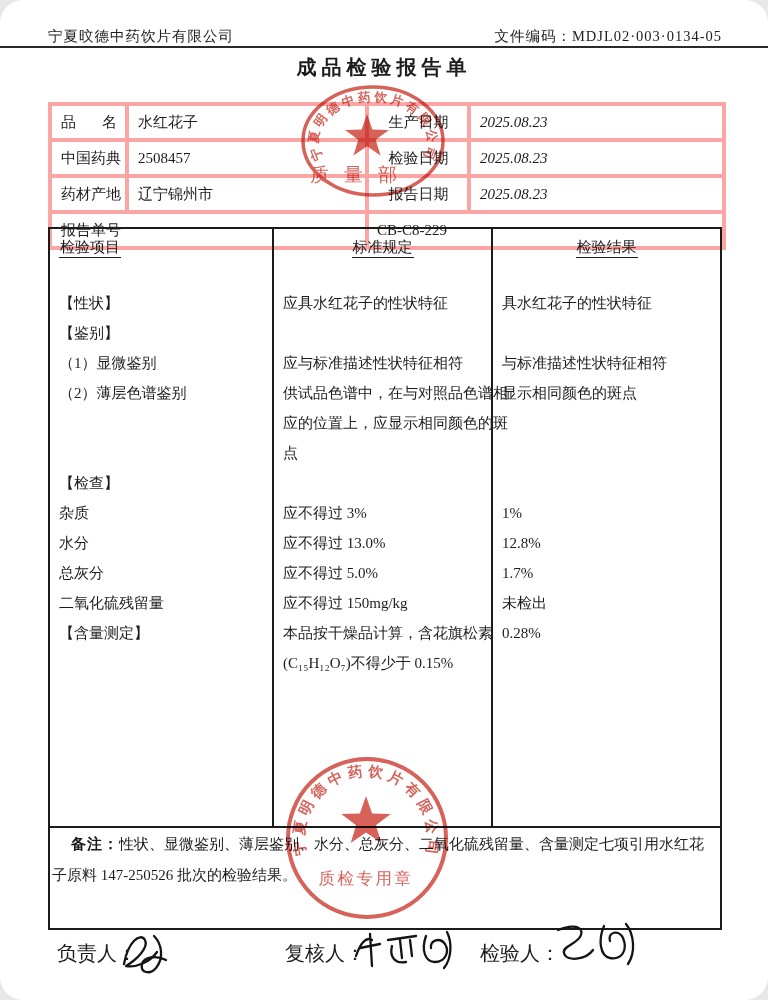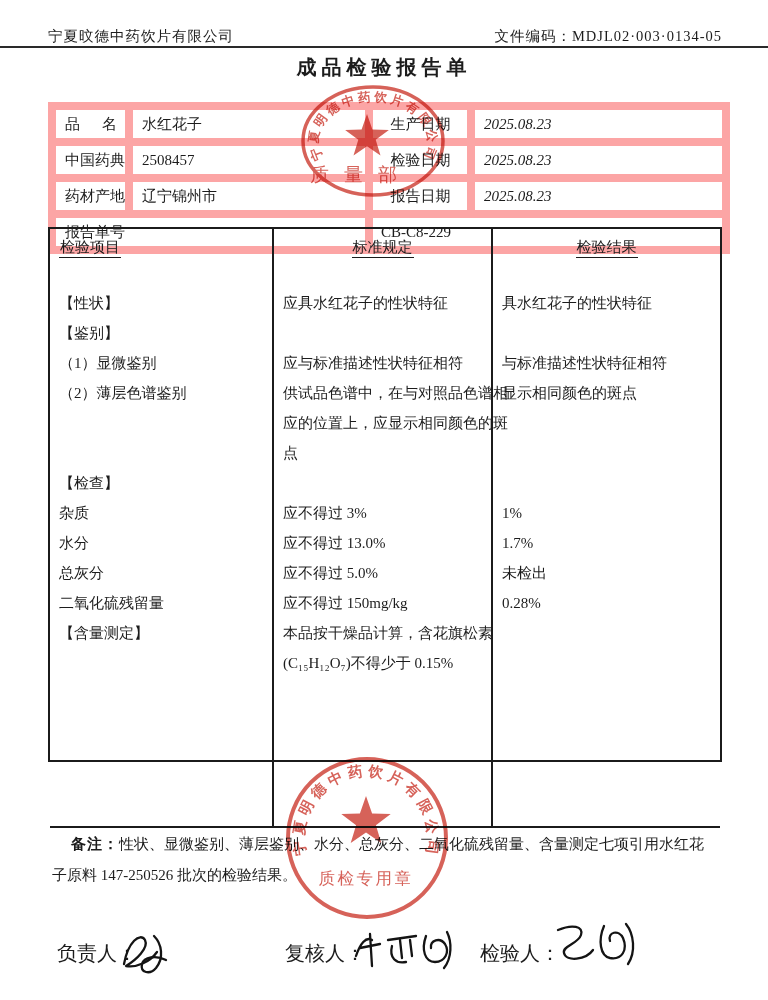--- a/index.html
+++ b/index.html
@@ -2,37 +2,38 @@
 <html><head>
 <meta charset="utf-8">
 <style>
   * { margin:0; padding:0; box-sizing:border-box; }
   html,body { background:#e8e8e8; }
   .page {
     position:relative; width:768px; height:1000px; margin:0 auto;
     background:#ffffff; overflow:hidden;
     font-family:"Liberation Serif","DejaVu Serif",serif;
     color:#1c1c1c;
+    border-radius:23px;
   }
   
   .hdr { position:absolute; left:48px; top:27px; width:674px;
          display:flex; justify-content:space-between; font-size:14.5px; letter-spacing:1px; }
   .hdr-rule { position:absolute; left:0; top:46px; width:768px; height:2px; background:#2a2a2a; }
   .doc-title { position:absolute; left:0; top:54px; width:768px; text-align:center;
                font-size:20px; font-weight:bold; letter-spacing:5px; }
   
   table.info { position:absolute; left:48px; top:102px; width:674px;
                border-collapse:collapse; table-layout:fixed; font-size:15px; }
-  table.info td { border:8px solid #fca5a5; height:36px; padding:0 8px 0 9px; vertical-align:middle;
+  table.info td { border:4px solid #fca5a5; height:36px; padding:0 8px 0 9px; vertical-align:middle;
                   white-space:nowrap; overflow:hidden; }
   td.spread { text-align:justify; text-align-last:justify; padding-right:9px; }
   td.c-label { text-align:center; padding-left:0; }
   td.val2 { padding-left:11px;font-style:italic; }
   
-  .main-table { position:absolute; left:48px; top:227px; width:674px; height:535px;
+  .main-table { position:absolute; left:48px; top:227px; width:674px; height:703px;
                 border:2px solid #1b1b1b; font-size:15px; }
   .inspect-cols { display:flex; height:599px; border-bottom:2px solid #1b1b1b; }
   .icol { position:relative; height:100%; }
   .icol-1 { width:224px; border-right:2px solid #1b1b1b; }
   .icol-2 { width:219px; border-right:2px solid #1b1b1b; }
   .icol-3 { flex:1; }
   .col-header { margin-top:6px; height:24px; line-height:24px; }
   .col-header.left { padding-left:9px; }
   .col-header.center { text-align:center; }
   .col-header span { border-bottom:1.5px solid #1b1b1b; padding:0 1px 2px 1px; }
@@ -141,20 +142,21 @@
         <div class="col-header center"><span>检验结果</span></div>
         <div class="lines">
           <div class="line">具水红花子的性状特征</div>
           <div class="line"></div>
           <div class="line">与标准描述性状特征相符</div>
           <div class="line">显示相同颜色的斑点</div>
           <div class="line"></div>
           <div class="line"></div>
           <div class="line"></div>
           <div class="line">1%</div>
+          <div class="line">12.8%</div>
           <div class="line">1.7%</div>
           <div class="line">未检出</div>
           <div class="line">0.28%</div>
           <div class="line"></div>
         </div>
       </div>
     </div>
 
     <div class="rrow">
       <b>备注：</b><span>性状、显微鉴别、薄层鉴别、水分、总灰分、二氧化硫残留量、含量测定七项引用水红花子原料 147-250526 批次的检验结果。</span>

